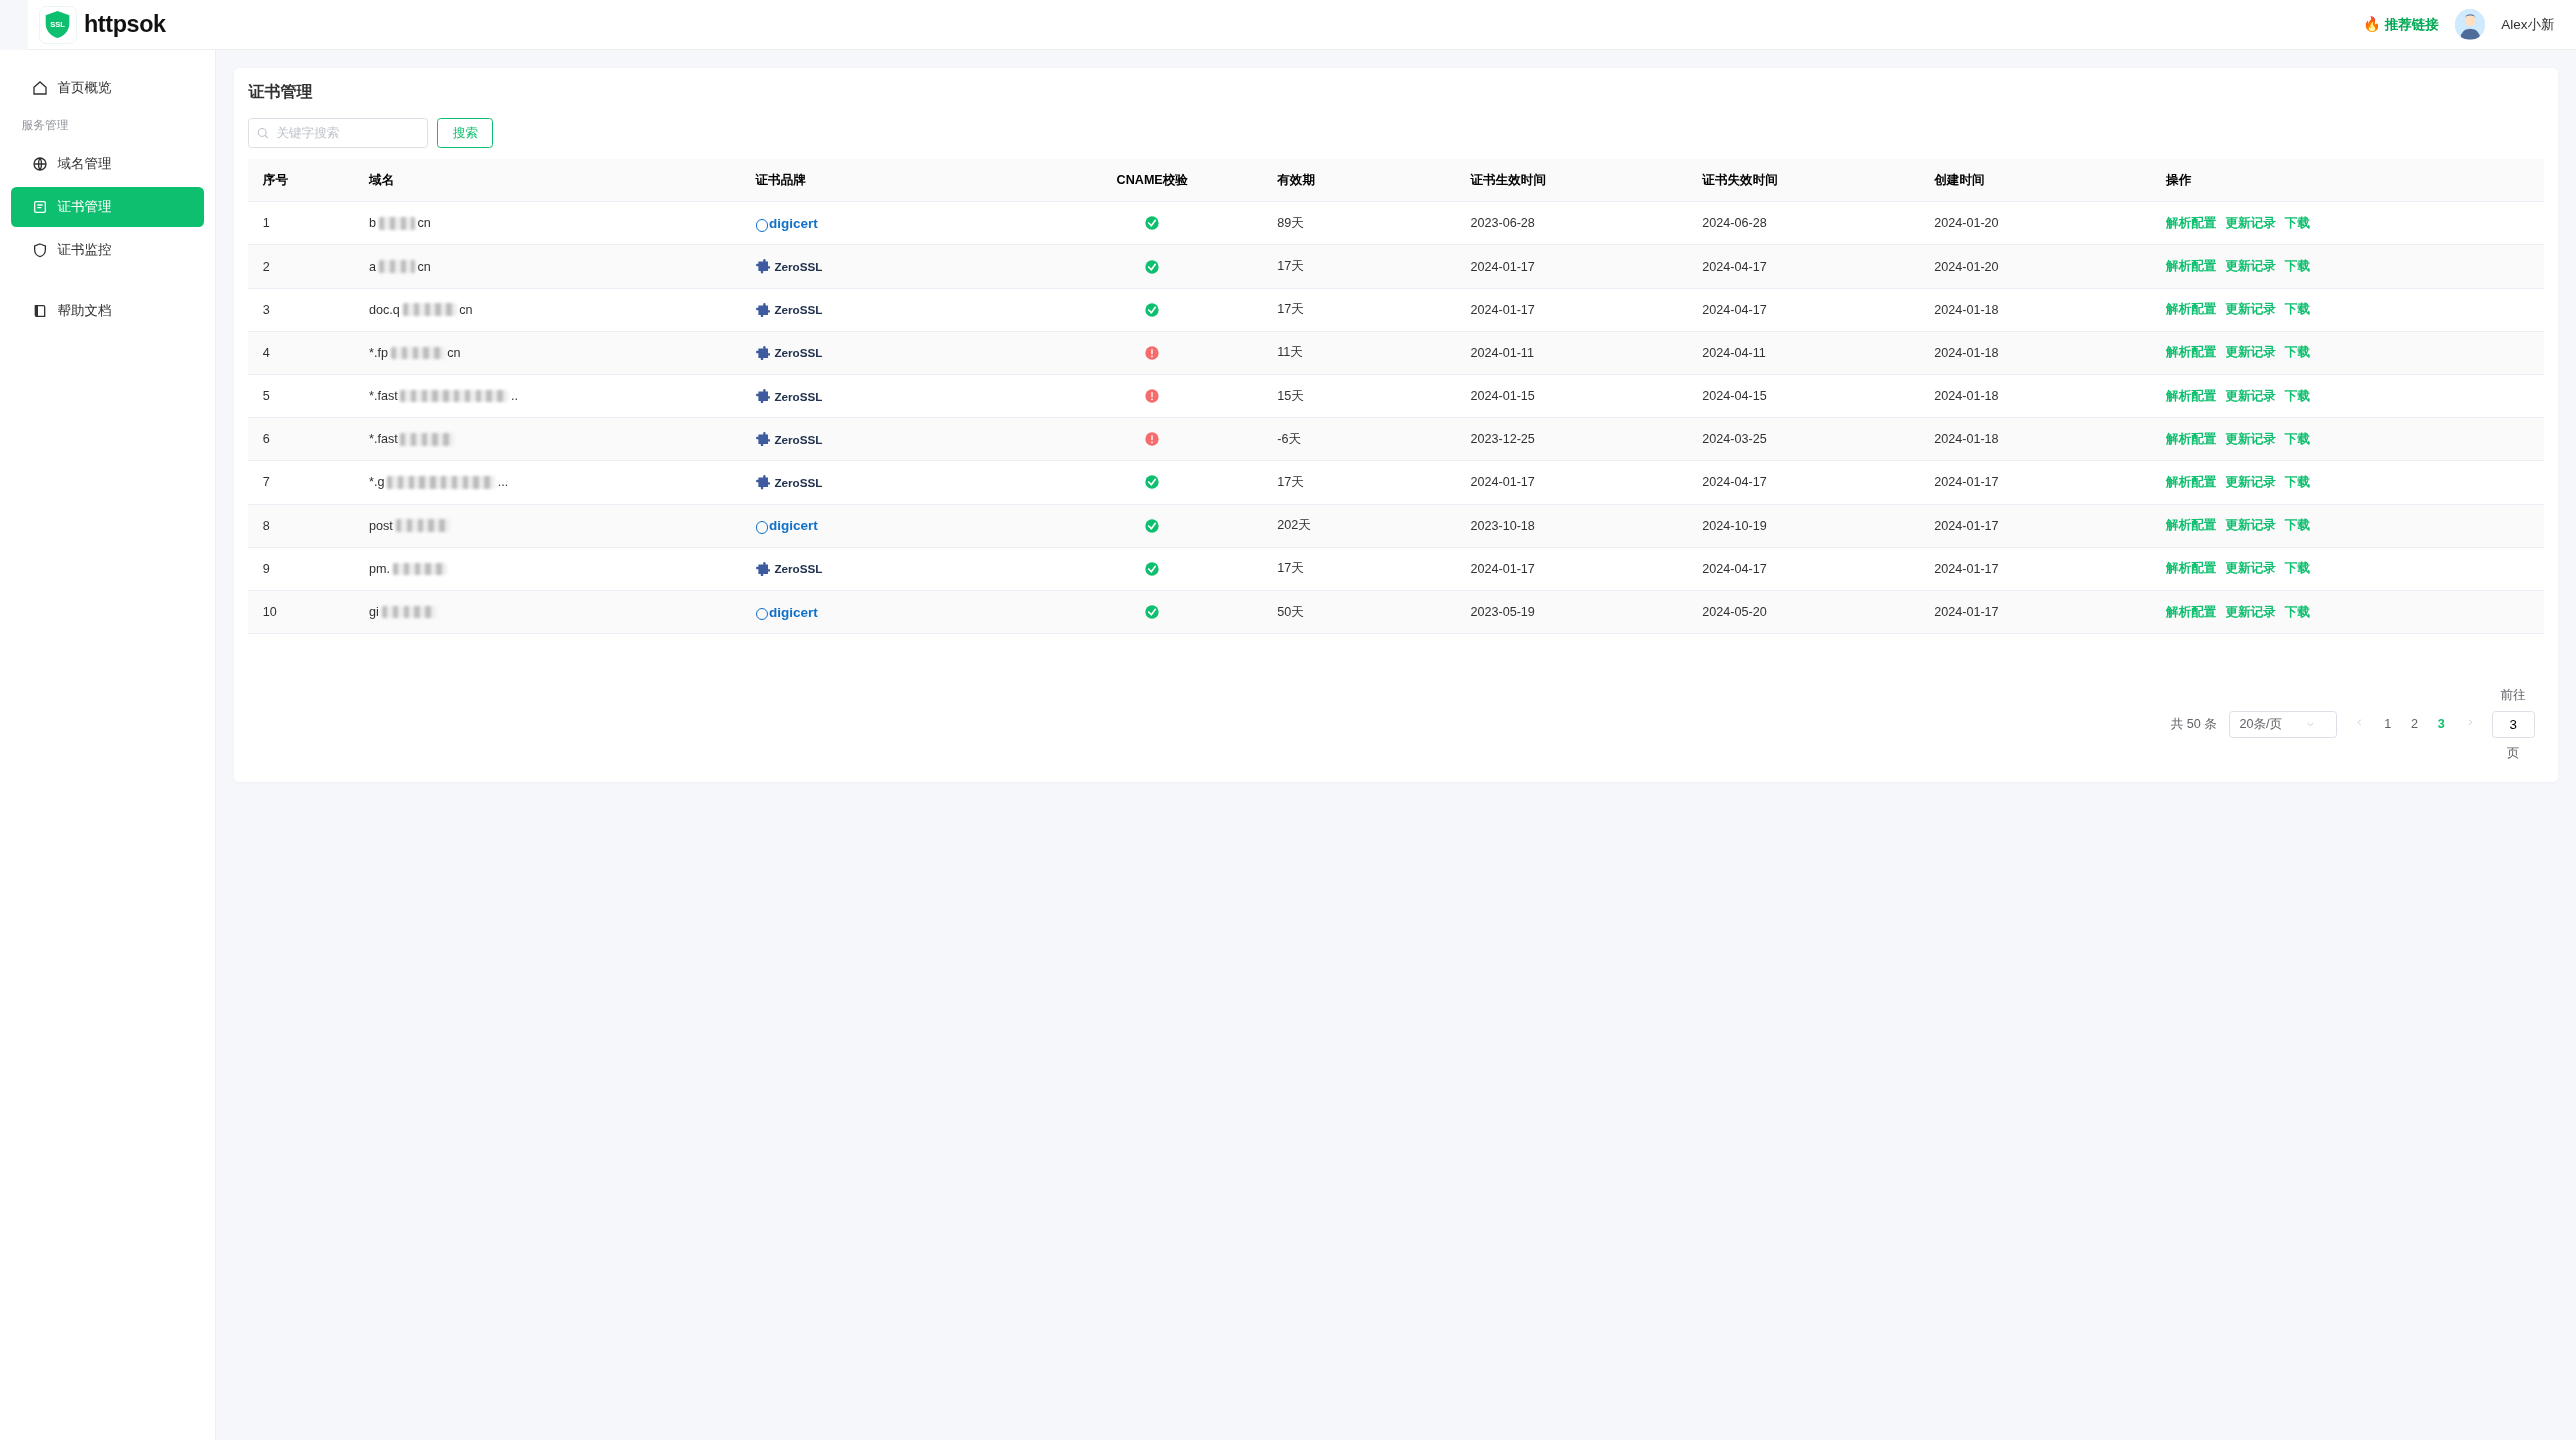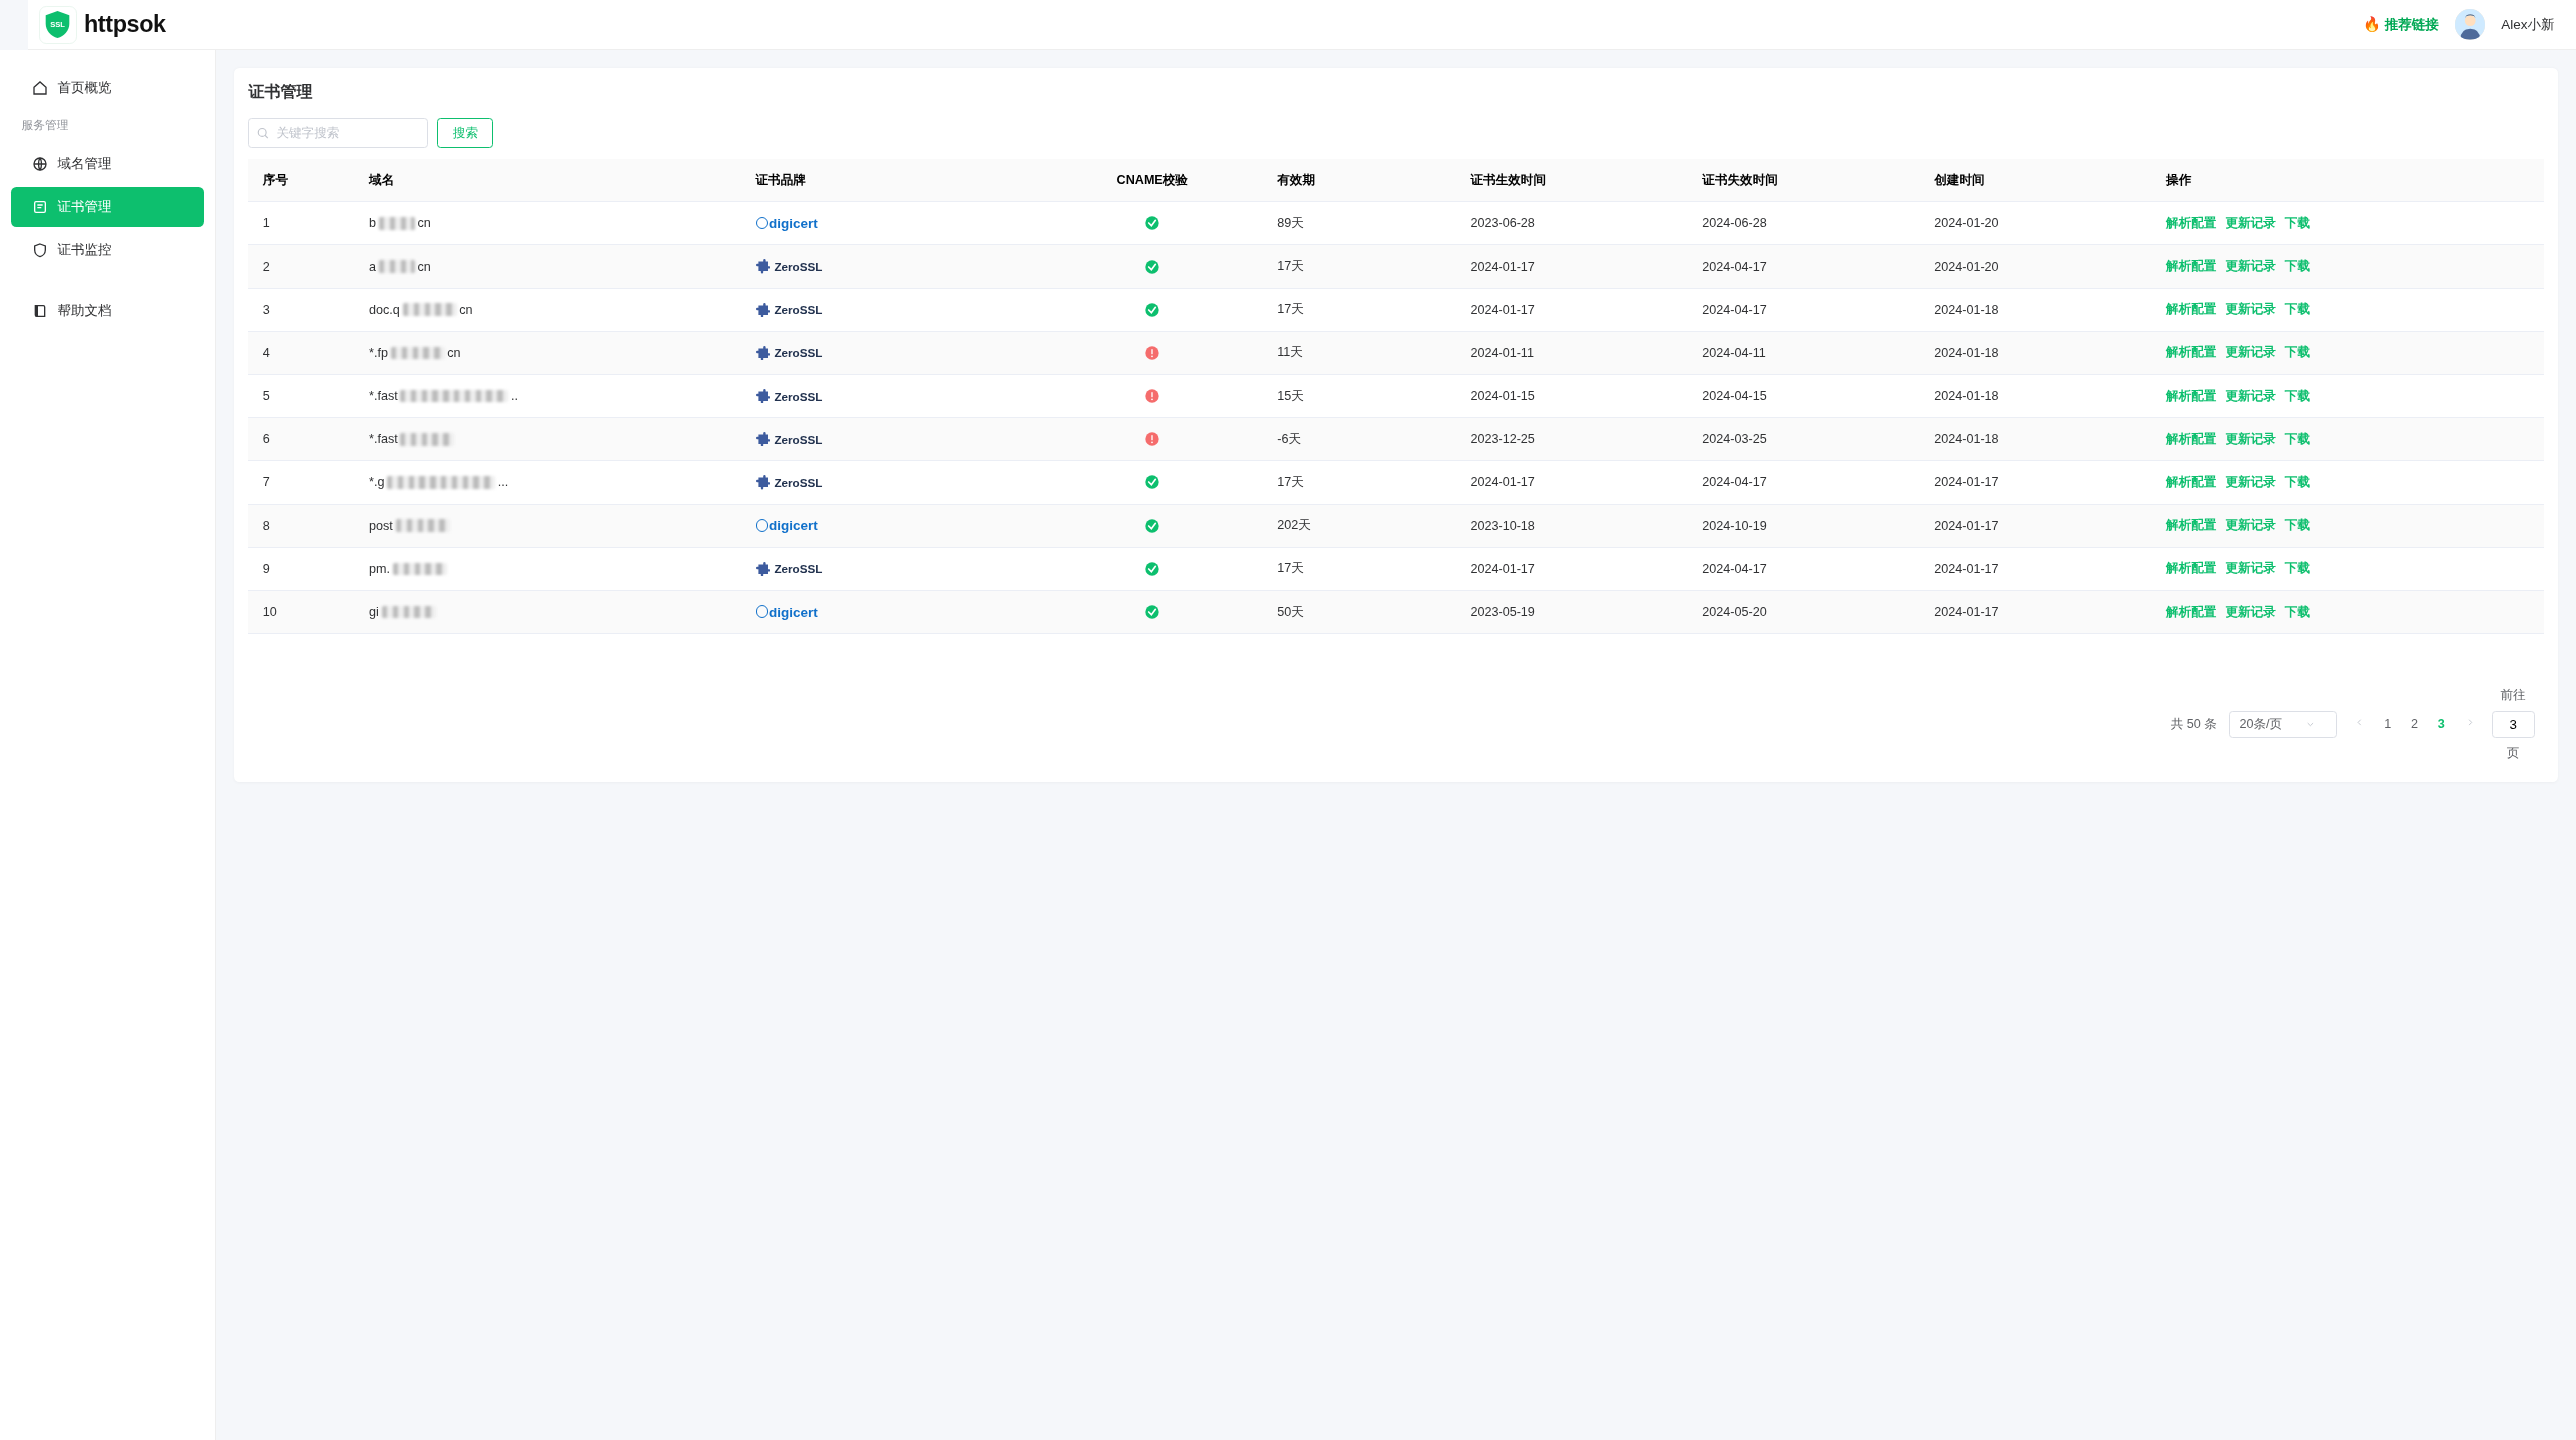--- a/index.html
+++ b/index.html
@@ -121,21 +121,21 @@
   tbody tr:nth-child(odd) { background: #fff; }
 
   .col-idx { width: 52px; }
   .col-domain { width: 180px; }
   .col-brand { width: 135px; }
   .col-cname { width: 108px; text-align: center; }
   .col-cname .status-ico { margin: 0 auto; }
   .col-valid { width: 90px; }
   .col-date { width: 108px; }
   .col-ops { width: 180px; }
-  .digicert { color:#1070ca; font-weight:700; font-size:13.5px; display:flex; align-items:flex-start; gap:0.9px;}
+  .digicert { color:#1070ca; font-weight:700; font-size:13.5px; display:flex; align-items:flex-end; gap:0.9px;}
   .digicert .dc-o {
     width:12.6px; height:12.6px; border:1.8px solid #1070ca; border-radius:50%;
     display:inline-block; position:relative; top:0.9px;
   }
   .zerossl { color:#22324f; font-weight:700; font-size:11.7px; display:flex; align-items:center; gap:4.5px;}
   .zerossl .puzzle {
     width:14.4px; height:14.4px; display:inline-block;
   }
 
   .status-ico { width:16px; height:16px; display:block; }

